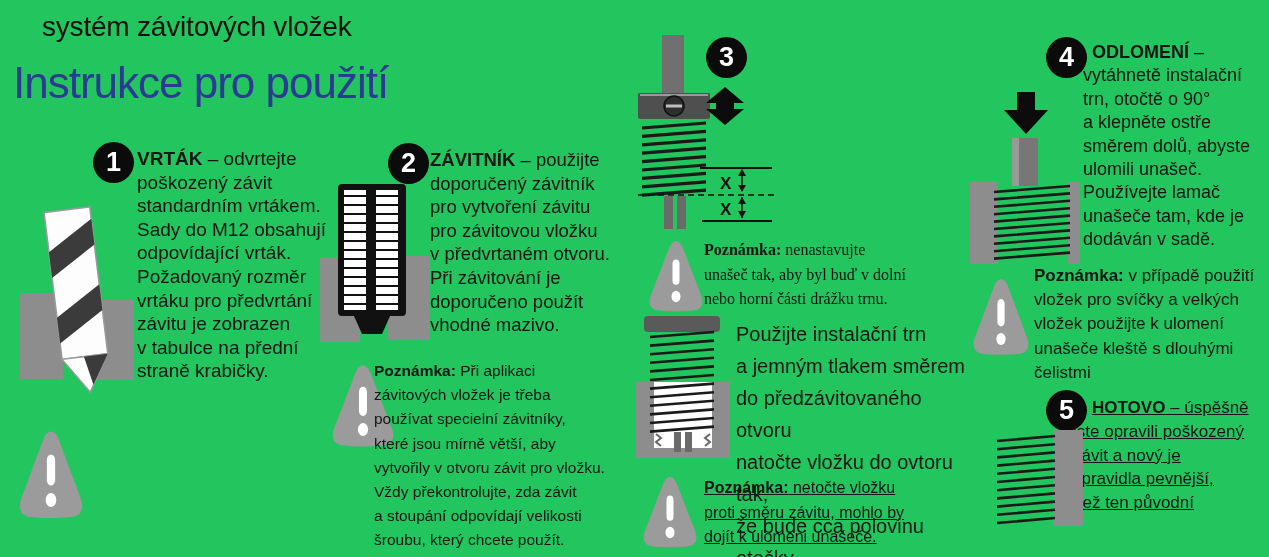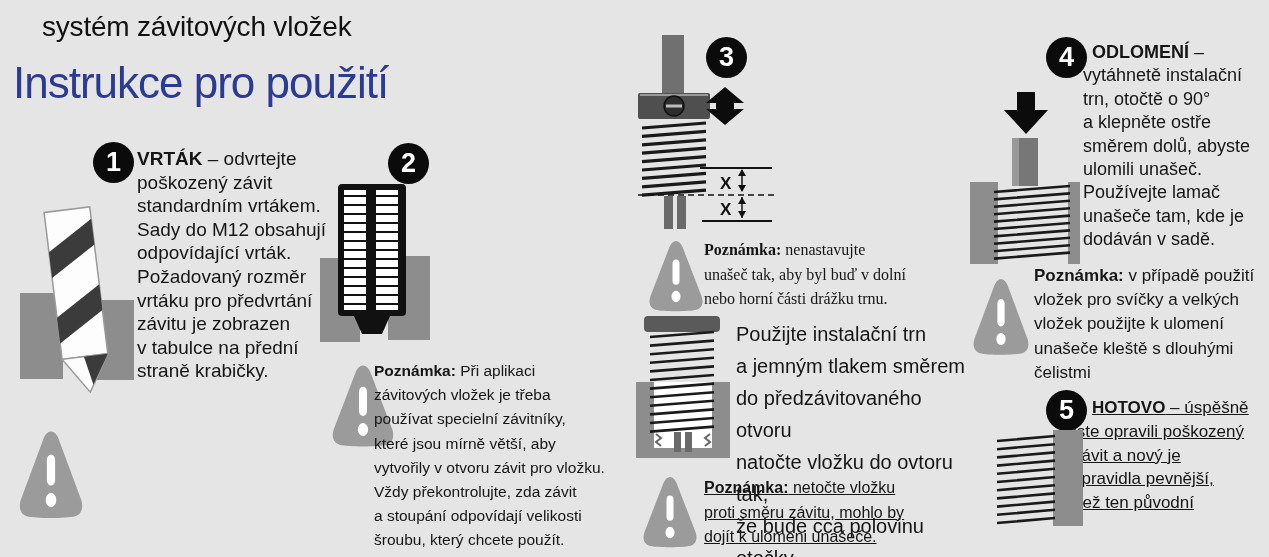--- a/index.html
+++ b/index.html
@@ -1,17 +1,17 @@
 <!DOCTYPE html>
 <html><head>
 <meta charset="utf-8">
 <style>
   html,body{margin:0;padding:0;background:#fff;}
   #canvas{
-    position:relative;width:1269px;height:557px;background:#e5e5e5;overflow:hidden;
+    position:relative;width:1269px;height:557px;background:#22c55e;overflow:hidden;
     font-family:"Liberation Sans","DejaVu Sans",sans-serif;color:#151515;
   }
   .abs{position:absolute;}
   .subtitle{font-size:28px;letter-spacing:-0.2px;color:#101010;white-space:nowrap;}
   .title{font-size:44px;letter-spacing:-1px;color:#2b3b94;white-space:nowrap;}
   .badge{
     position:absolute;width:41px;height:41px;border-radius:50%;background:#0b0b0b;
     color:#fff;font-weight:700;font-size:27px;display:flex;align-items:center;justify-content:center;
   }
   .txt{position:absolute;white-space:pre-line;}
@@ -55,20 +55,28 @@
 
   <svg class="abs" style="left:18px;top:428px;" width="66" height="96" viewBox="0 0 72 80" preserveAspectRatio="none">
     <path d="M36 3 C39.5 3 42.5 5.5 44.5 9.5 L69 60 C71.5 66 69.5 72 62.5 73.5 C52 75.5 20 75.5 9.5 73.5 C2.5 72 0.5 66 3 60 L27.5 9.5 C29.5 5.5 32.5 3 36 3 Z" fill="#9b9b9b"></path>
     <rect x="31.5" y="22" width="9" height="26" rx="4.5" fill="#fff"></rect>
     <circle cx="36" cy="60" r="5.8" fill="#fff"></circle>
   </svg>
 
   <div class="badge" style="left:388px;top:143px;">
       <span>2</span>
     </div>
+  <div class="txt" style="left:430px;top:148px;width:215px;font-size:18.5px;line-height:23.6px;"><b>ZÁVITNÍK</b><span> – použijte
+doporučený závitník
+pro vytvoření závitu
+pro závitovou vložku
+v předvrtaném otvoru.
+Při závitování je
+doporučeno použít
+vhodné mazivo.</span></div>
 
   <svg class="abs" style="left:320px;top:182px;" width="110" height="165" viewBox="0 0 110 165">
     <rect x="0" y="76" width="40" height="84" fill="#8d8d8d"></rect>
     <rect x="68" y="74" width="42" height="84" fill="#8d8d8d"></rect>
     <rect x="18" y="2" width="68" height="132" rx="4" fill="#111"></rect>
     <rect x="24" y="8" width="22" height="120" fill="#fff"></rect>
     <rect x="56" y="8" width="22" height="120" fill="#fff"></rect>
     <path d="M24 14 H46 M24 23 H46 M24 32 H46 M24 41 H46 M24 50 H46 M24 59 H46 M24 68 H46 M24 77 H46 M24 86 H46 M24 95 H46 M24 104 H46 M24 113 H46 M24 122 H46" stroke="#111" stroke-width="2" fill="none"></path>
     <path d="M56 14 H78 M56 23 H78 M56 32 H78 M56 41 H78 M56 50 H78 M56 59 H78 M56 68 H78 M56 77 H78 M56 86 H78 M56 95 H78 M56 104 H78 M56 113 H78 M56 122 H78" stroke="#111" stroke-width="2" fill="none"></path>
     <polygon points="34,134 70,134 62,152 42,152" fill="#111"></polygon>

